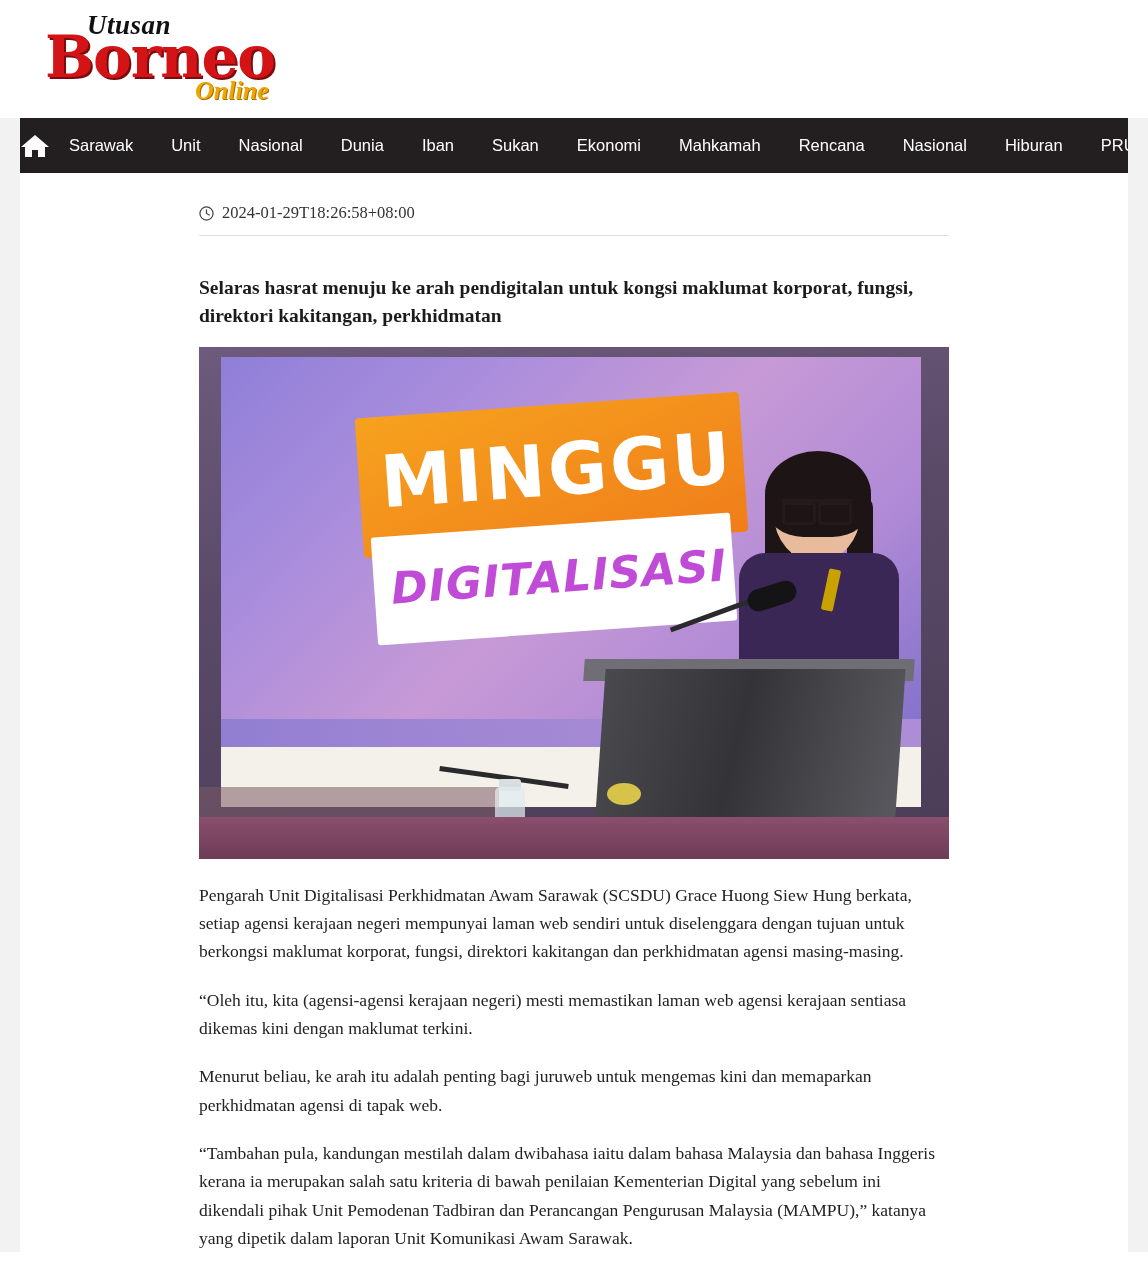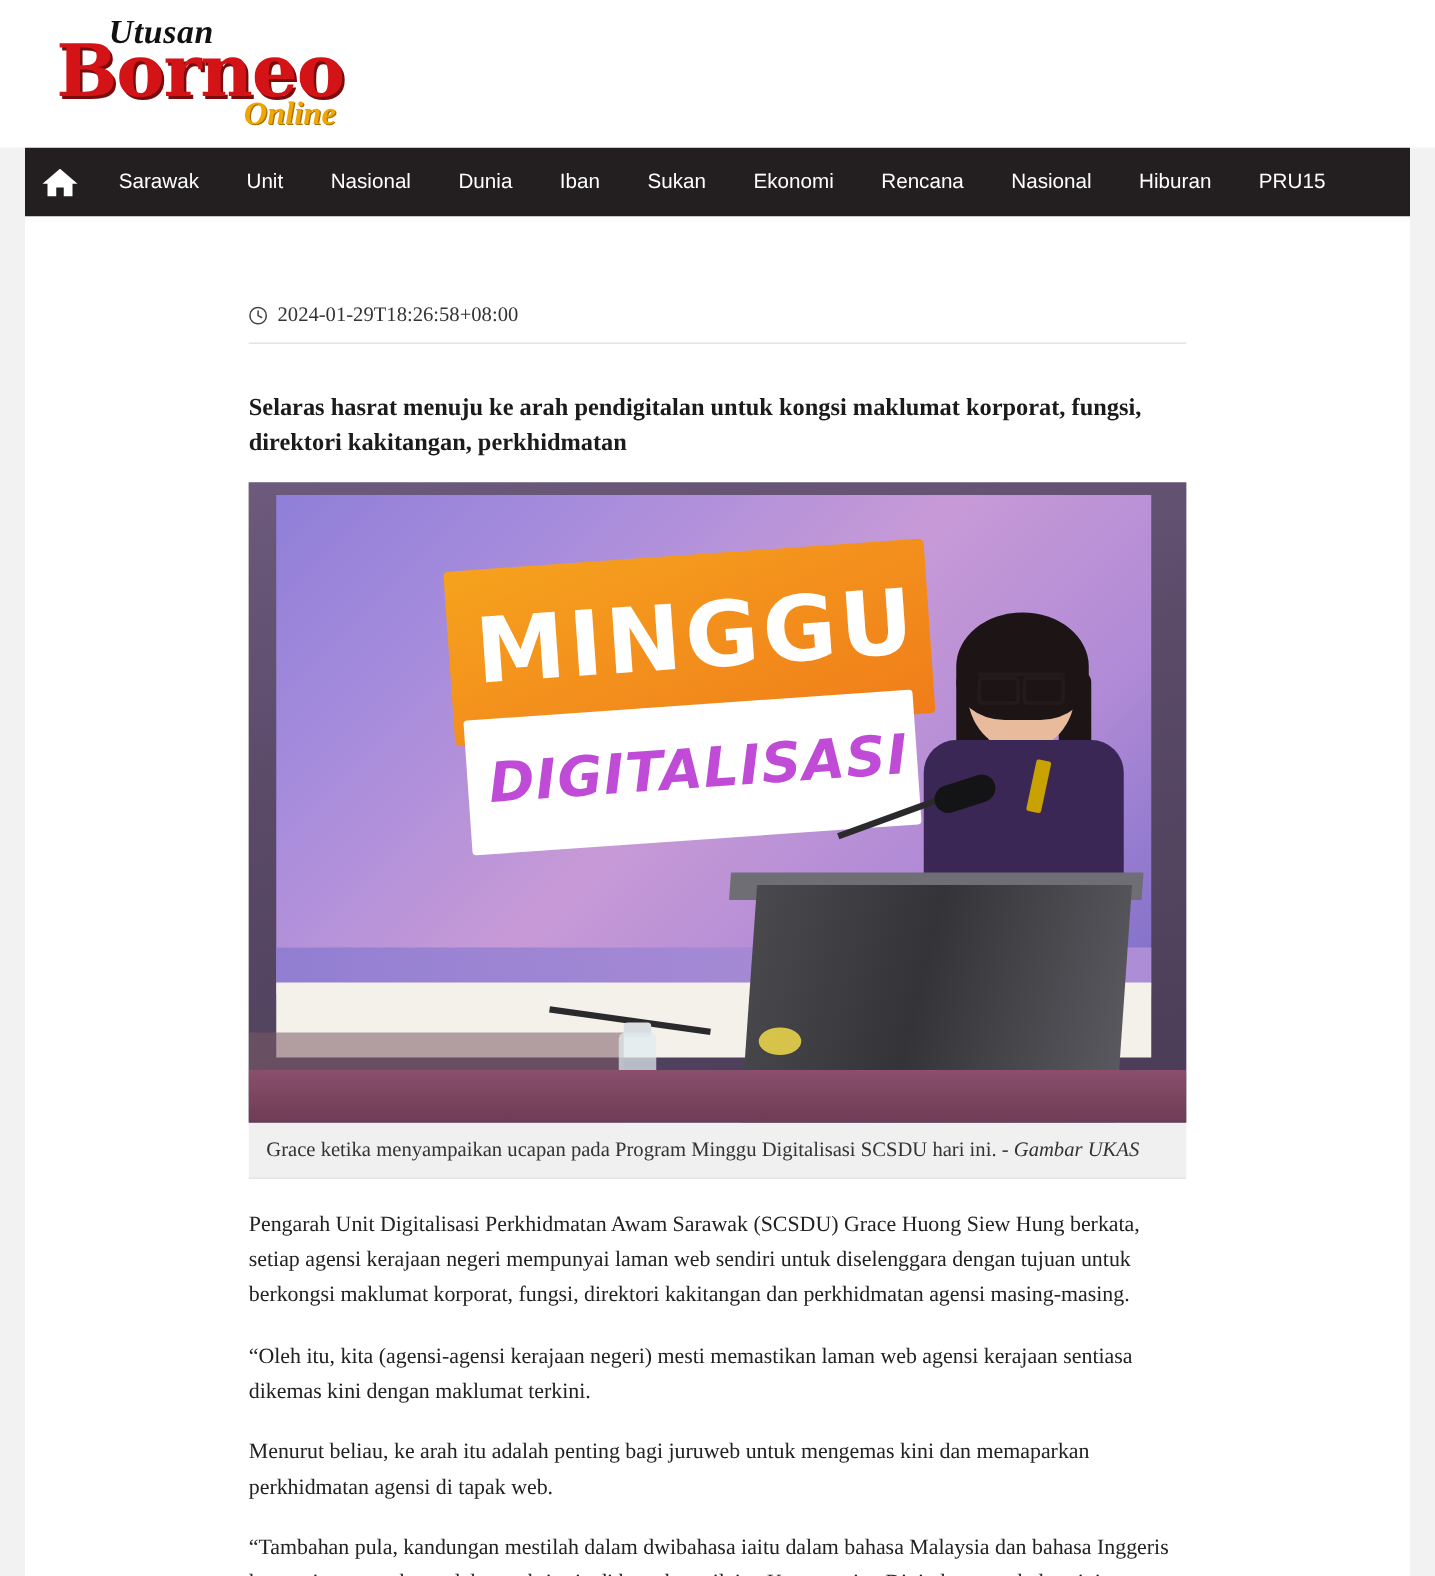--- a/index.html
+++ b/index.html
@@ -119,21 +119,20 @@
   }
   .meta-row {
     border-bottom: 1px solid #dddddd;
     padding-bottom: 12px;
     display: flex;
     align-items: center;
     gap: 8px;
     font-family: "Liberation Serif", serif;
     font-size: 16.5px;
     color: #333333;
-    margin-top: 39px;
   }
   .clock-icon {
     width: 15px;
     height: 15px;
     flex: 0 0 15px;
     display: inline-block;
   }
   .headline {
     margin-top: 38px;
     font-family: "Liberation Serif", serif;
@@ -406,20 +405,21 @@
       </svg>
     </div>
     <div class="nav-items">
       <div class="nav-item">Sarawak</div>
       <div class="nav-item">Unit</div>
       <div class="nav-item">Nasional</div>
       <div class="nav-item">Dunia</div>
       <div class="nav-item">Iban</div>
       <div class="nav-item">Sukan</div>
       <div class="nav-item">Ekonomi</div>
+      <div class="nav-item">Mahkamah</div>
       <div class="nav-item">Rencana</div>
       <div class="nav-item">Nasional</div>
       <div class="nav-item">Hiburan</div>
       <div class="nav-item">PRU15</div>
 
     </div>
   </div>
 
   <div class="content">
 
@@ -461,23 +461,20 @@
         <div class="ph-mic-stand"></div>
         <div class="ph-mic-head"></div>
         <div class="ph-podium-top"></div>
         <div class="ph-podium"></div>
         <div class="ph-mic2"></div>
         <div class="ph-bottle-cap"></div>
         <div class="ph-bottle"></div>
         <div class="ph-flower"></div>
         <div class="ph-table"></div>
       </div>
-      <div class="caption">
-        <span>Grace ketika menyampaikan ucapan pada Program Minggu Digitalisasi SCSDU hari ini. - </span><em>Gambar UKAS</em>
-      </div>
     </div>
 
     <div class="body-text">
       <p>Pengarah Unit Digitalisasi Perkhidmatan Awam Sarawak (SCSDU) Grace Huong Siew Hung berkata, setiap agensi kerajaan negeri mempunyai laman web sendiri untuk diselenggara dengan tujuan untuk berkongsi maklumat korporat, fungsi, direktori kakitangan dan perkhidmatan agensi masing-masing.</p>
       <p>“Oleh itu, kita (agensi-agensi kerajaan negeri) mesti memastikan laman web agensi kerajaan sentiasa dikemas kini dengan maklumat terkini.</p>
       <p>Menurut beliau, ke arah itu adalah penting bagi juruweb untuk mengemas kini dan memaparkan perkhidmatan agensi di tapak web.</p>
       <p>“Tambahan pula, kandungan mestilah dalam dwibahasa iaitu dalam bahasa Malaysia dan bahasa Inggeris kerana ia merupakan salah satu kriteria di bawah penilaian Kementerian Digital yang sebelum ini dikendali pihak Unit Pemodenan Tadbiran dan Perancangan Pengurusan Malaysia (MAMPU),” katanya yang dipetik dalam laporan Unit Komunikasi Awam Sarawak.</p>
     </div>
 
   </div>

